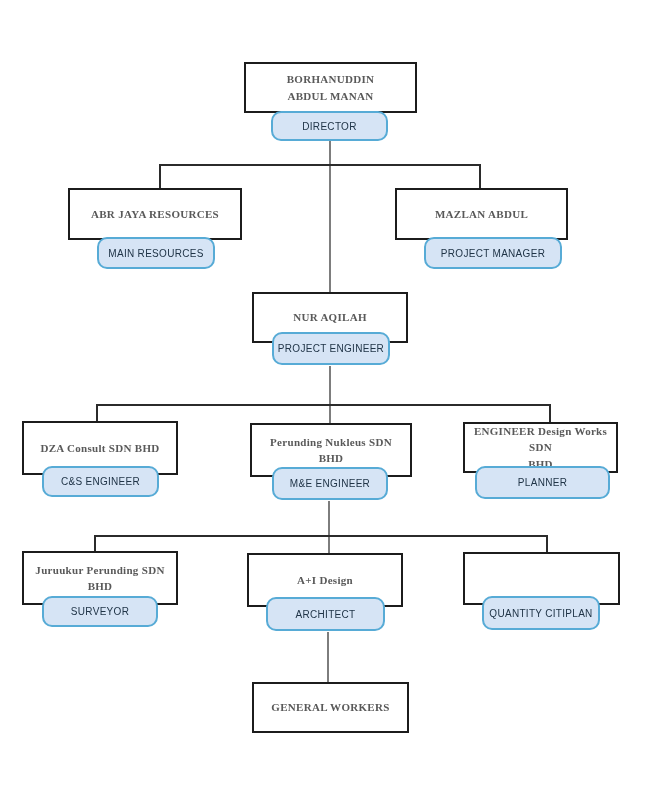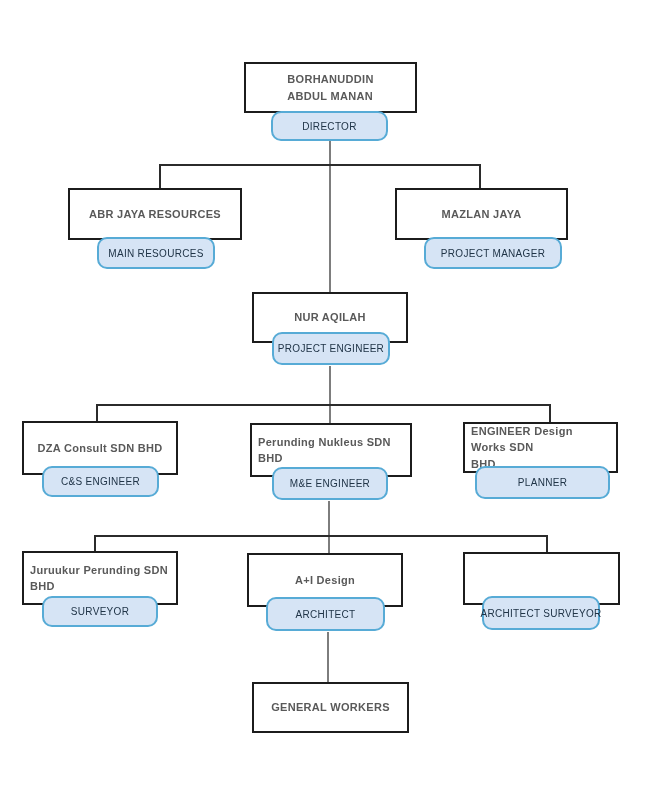--- a/index.html
+++ b/index.html
@@ -16,24 +16,25 @@
     border:2px solid #1c1c1c;
     box-sizing:border-box;
     display:flex;align-items:center;justify-content:center;
     z-index:2;
   }
   .box-label{
     font-size:11px;
     font-weight:bold;
     color:#595959;
     letter-spacing:0.3px;
-    text-align:left;
+    text-align:center;
     line-height:1.5;
     white-space:pre-line;
     padding:0 6px;
+    font-family:Liberation Serif, serif;
   }
   .badge{
     position:absolute;
     background:#d6e4f5;
     border:2px solid #57abd6;
     border-radius:10px;
     box-sizing:border-box;
     display:flex;align-items:center;justify-content:center;
     z-index:3;
   }
@@ -84,21 +85,21 @@
   </div>
 
   <div class="box" style="left:68px;top:188px;width:174px;height:52px">
     <span class="box-label">ABR JAYA RESOURCES</span>
   </div>
   <div class="badge" style="left:97px;top:237px;width:118px;height:32px">
     <span class="badge-label">MAIN RESOURCES</span>
   </div>
 
   <div class="box" style="left:395px;top:188px;width:173px;height:52px">
-    <span class="box-label">MAZLAN JAYA</span>
+    <span class="box-label">MAZLAN ABDUL</span>
   </div>
   <div class="badge" style="left:424px;top:237px;width:138px;height:32px">
     <span class="badge-label">PROJECT MANAGER</span>
   </div>
 
   <div class="box" style="left:252px;top:292px;width:156px;height:51px">
     <span class="box-label">NUR AQILAH</span>
   </div>
   <div class="badge" style="left:272px;top:332px;width:118px;height:33px">
     <span class="badge-label">PROJECT ENGINEER</span>
@@ -137,20 +138,20 @@
     <span class="box-label">A+I Design</span>
   </div>
   <div class="badge" style="left:266px;top:597px;width:119px;height:34px">
     <span class="badge-label">ARCHITECT</span>
   </div>
 
   <div class="box" style="left:463px;top:552px;width:157px;height:53px">
     <span class="box-label"></span>
   </div>
   <div class="badge" style="left:482px;top:596px;width:118px;height:34px">
-    <span class="badge-label">ARCHITECT SURVEYOR</span>
+    <span class="badge-label">QUANTITY CITIPLAN</span>
   </div>
 
   <div class="box" style="left:252px;top:682px;width:157px;height:51px">
     <span class="box-label">GENERAL WORKERS</span>
   </div>
 
 </div>
 
 </body></html>

